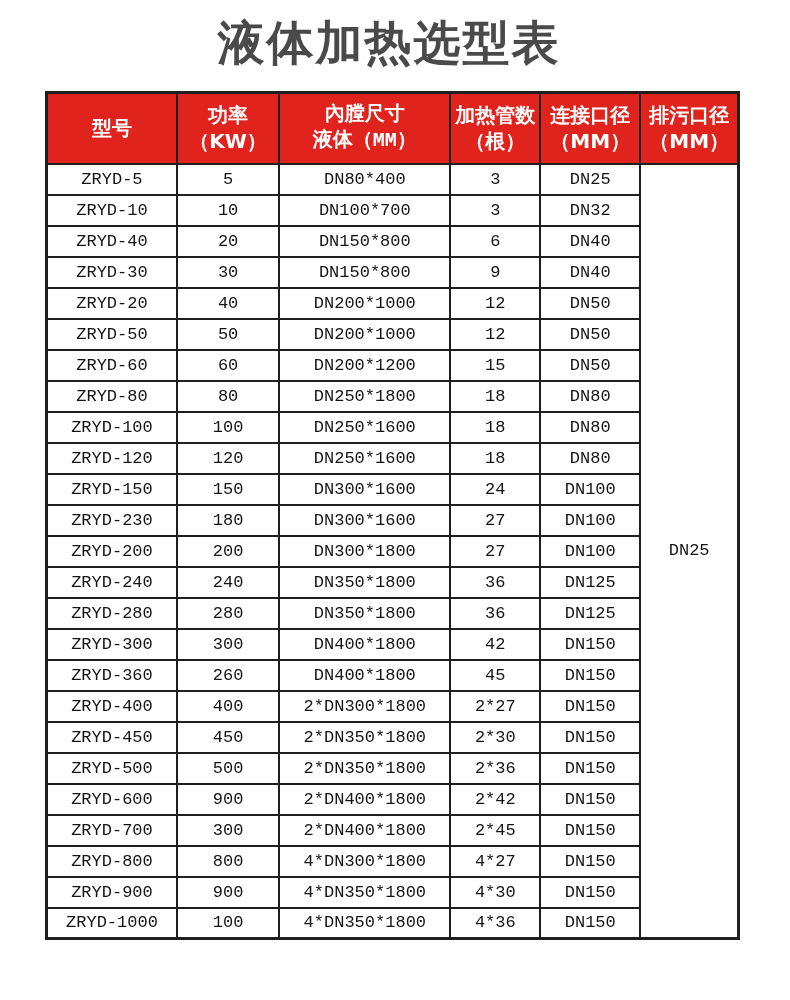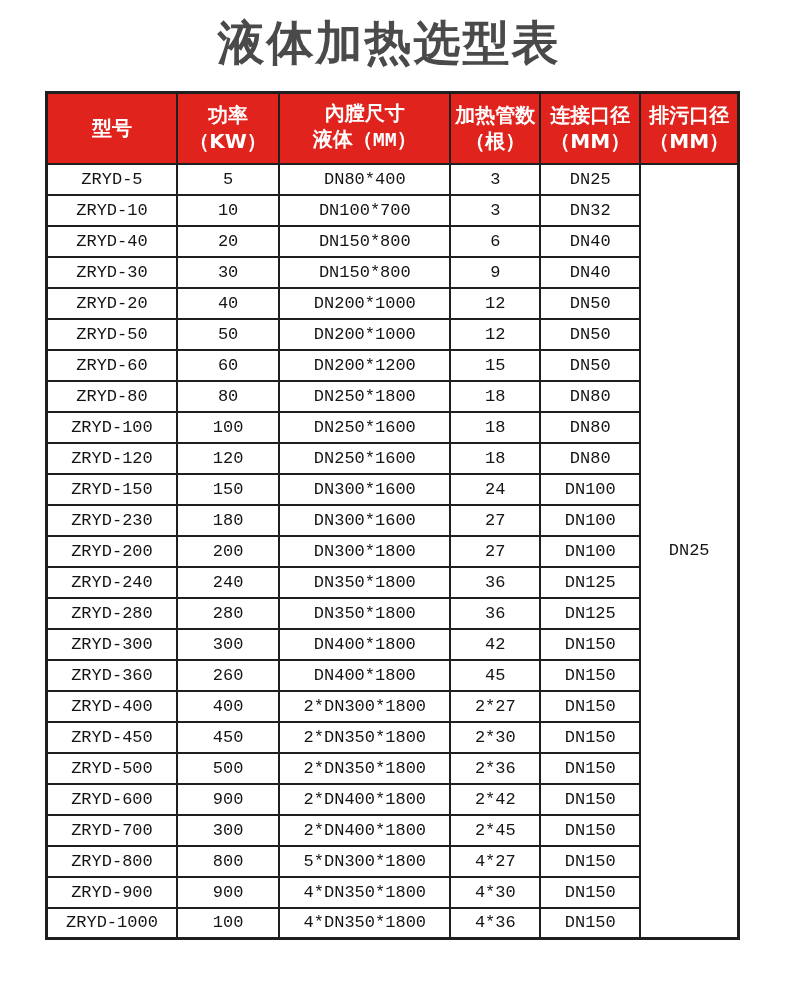--- a/index.html
+++ b/index.html
@@ -238,21 +238,21 @@
         <tr>
           <td>ZRYD-700</td>
           <td>300</td>
           <td>2*DN400*1800</td>
           <td>2*45</td>
           <td>DN150</td>
         </tr>
         <tr>
           <td>ZRYD-800</td>
           <td>800</td>
-          <td>5*DN300*1800</td>
+          <td>4*DN300*1800</td>
           <td>4*27</td>
           <td>DN150</td>
         </tr>
         <tr>
           <td>ZRYD-900</td>
           <td>900</td>
           <td>4*DN350*1800</td>
           <td>4*30</td>
           <td>DN150</td>
         </tr>

